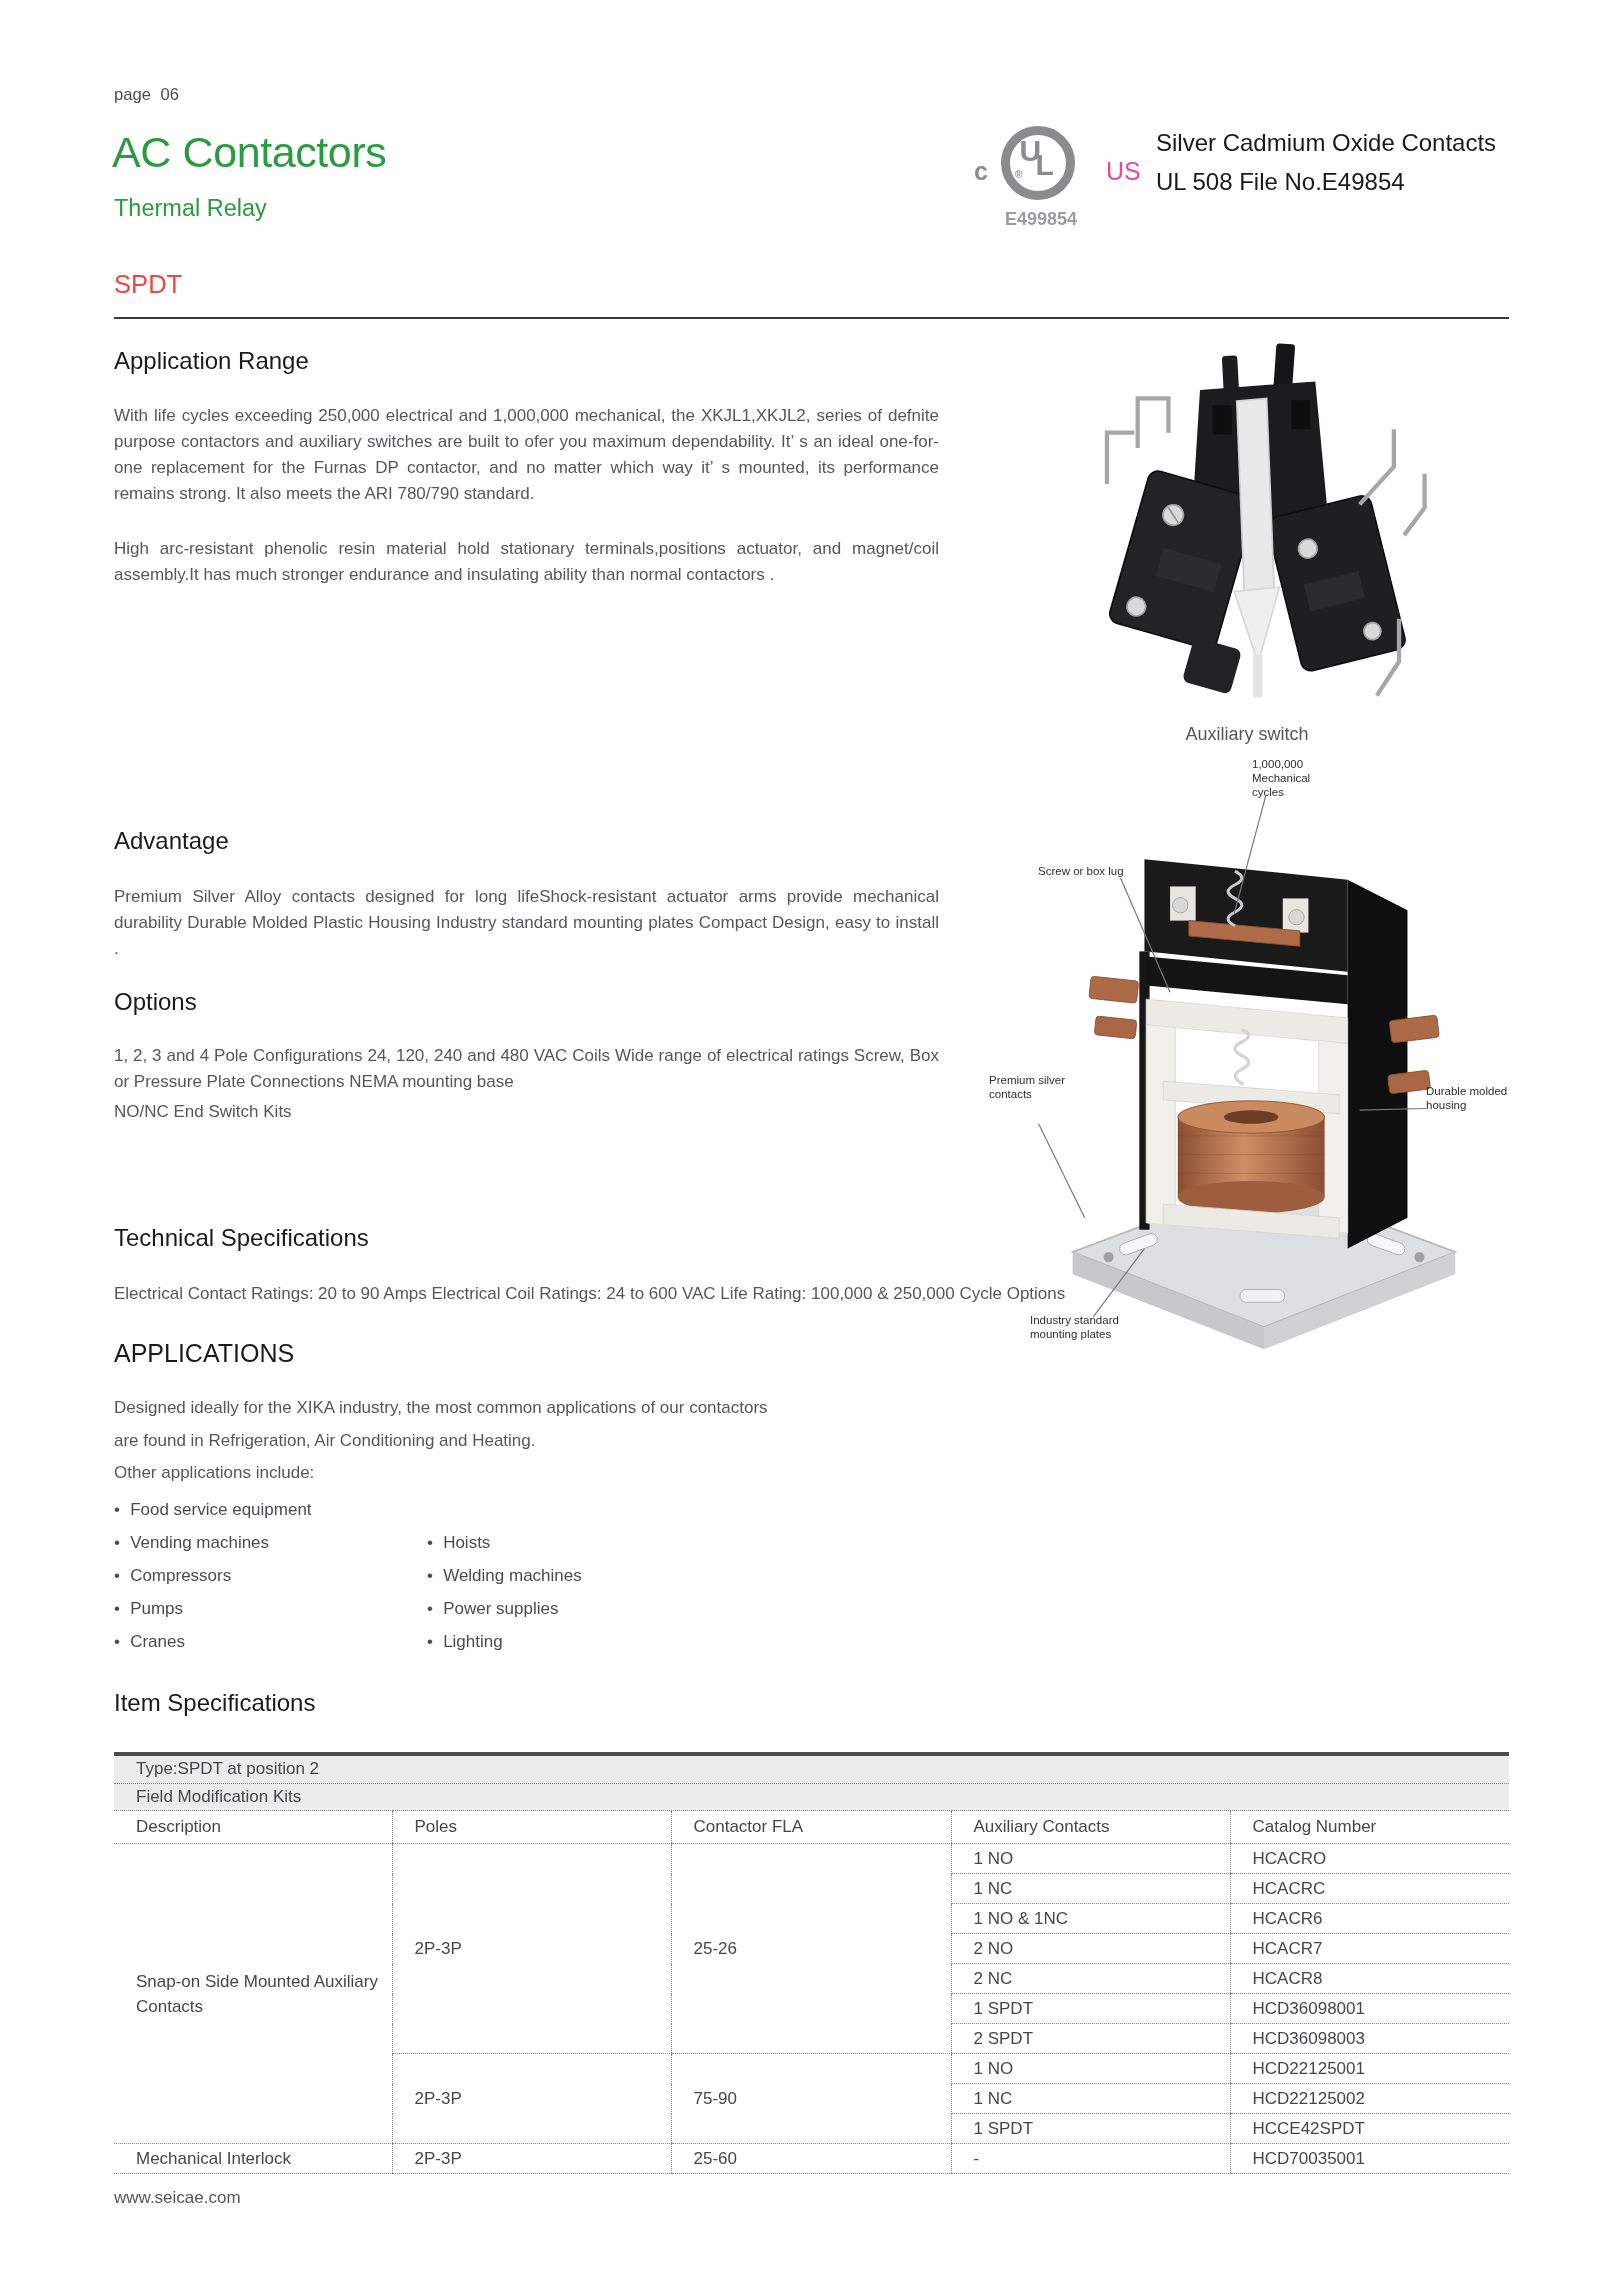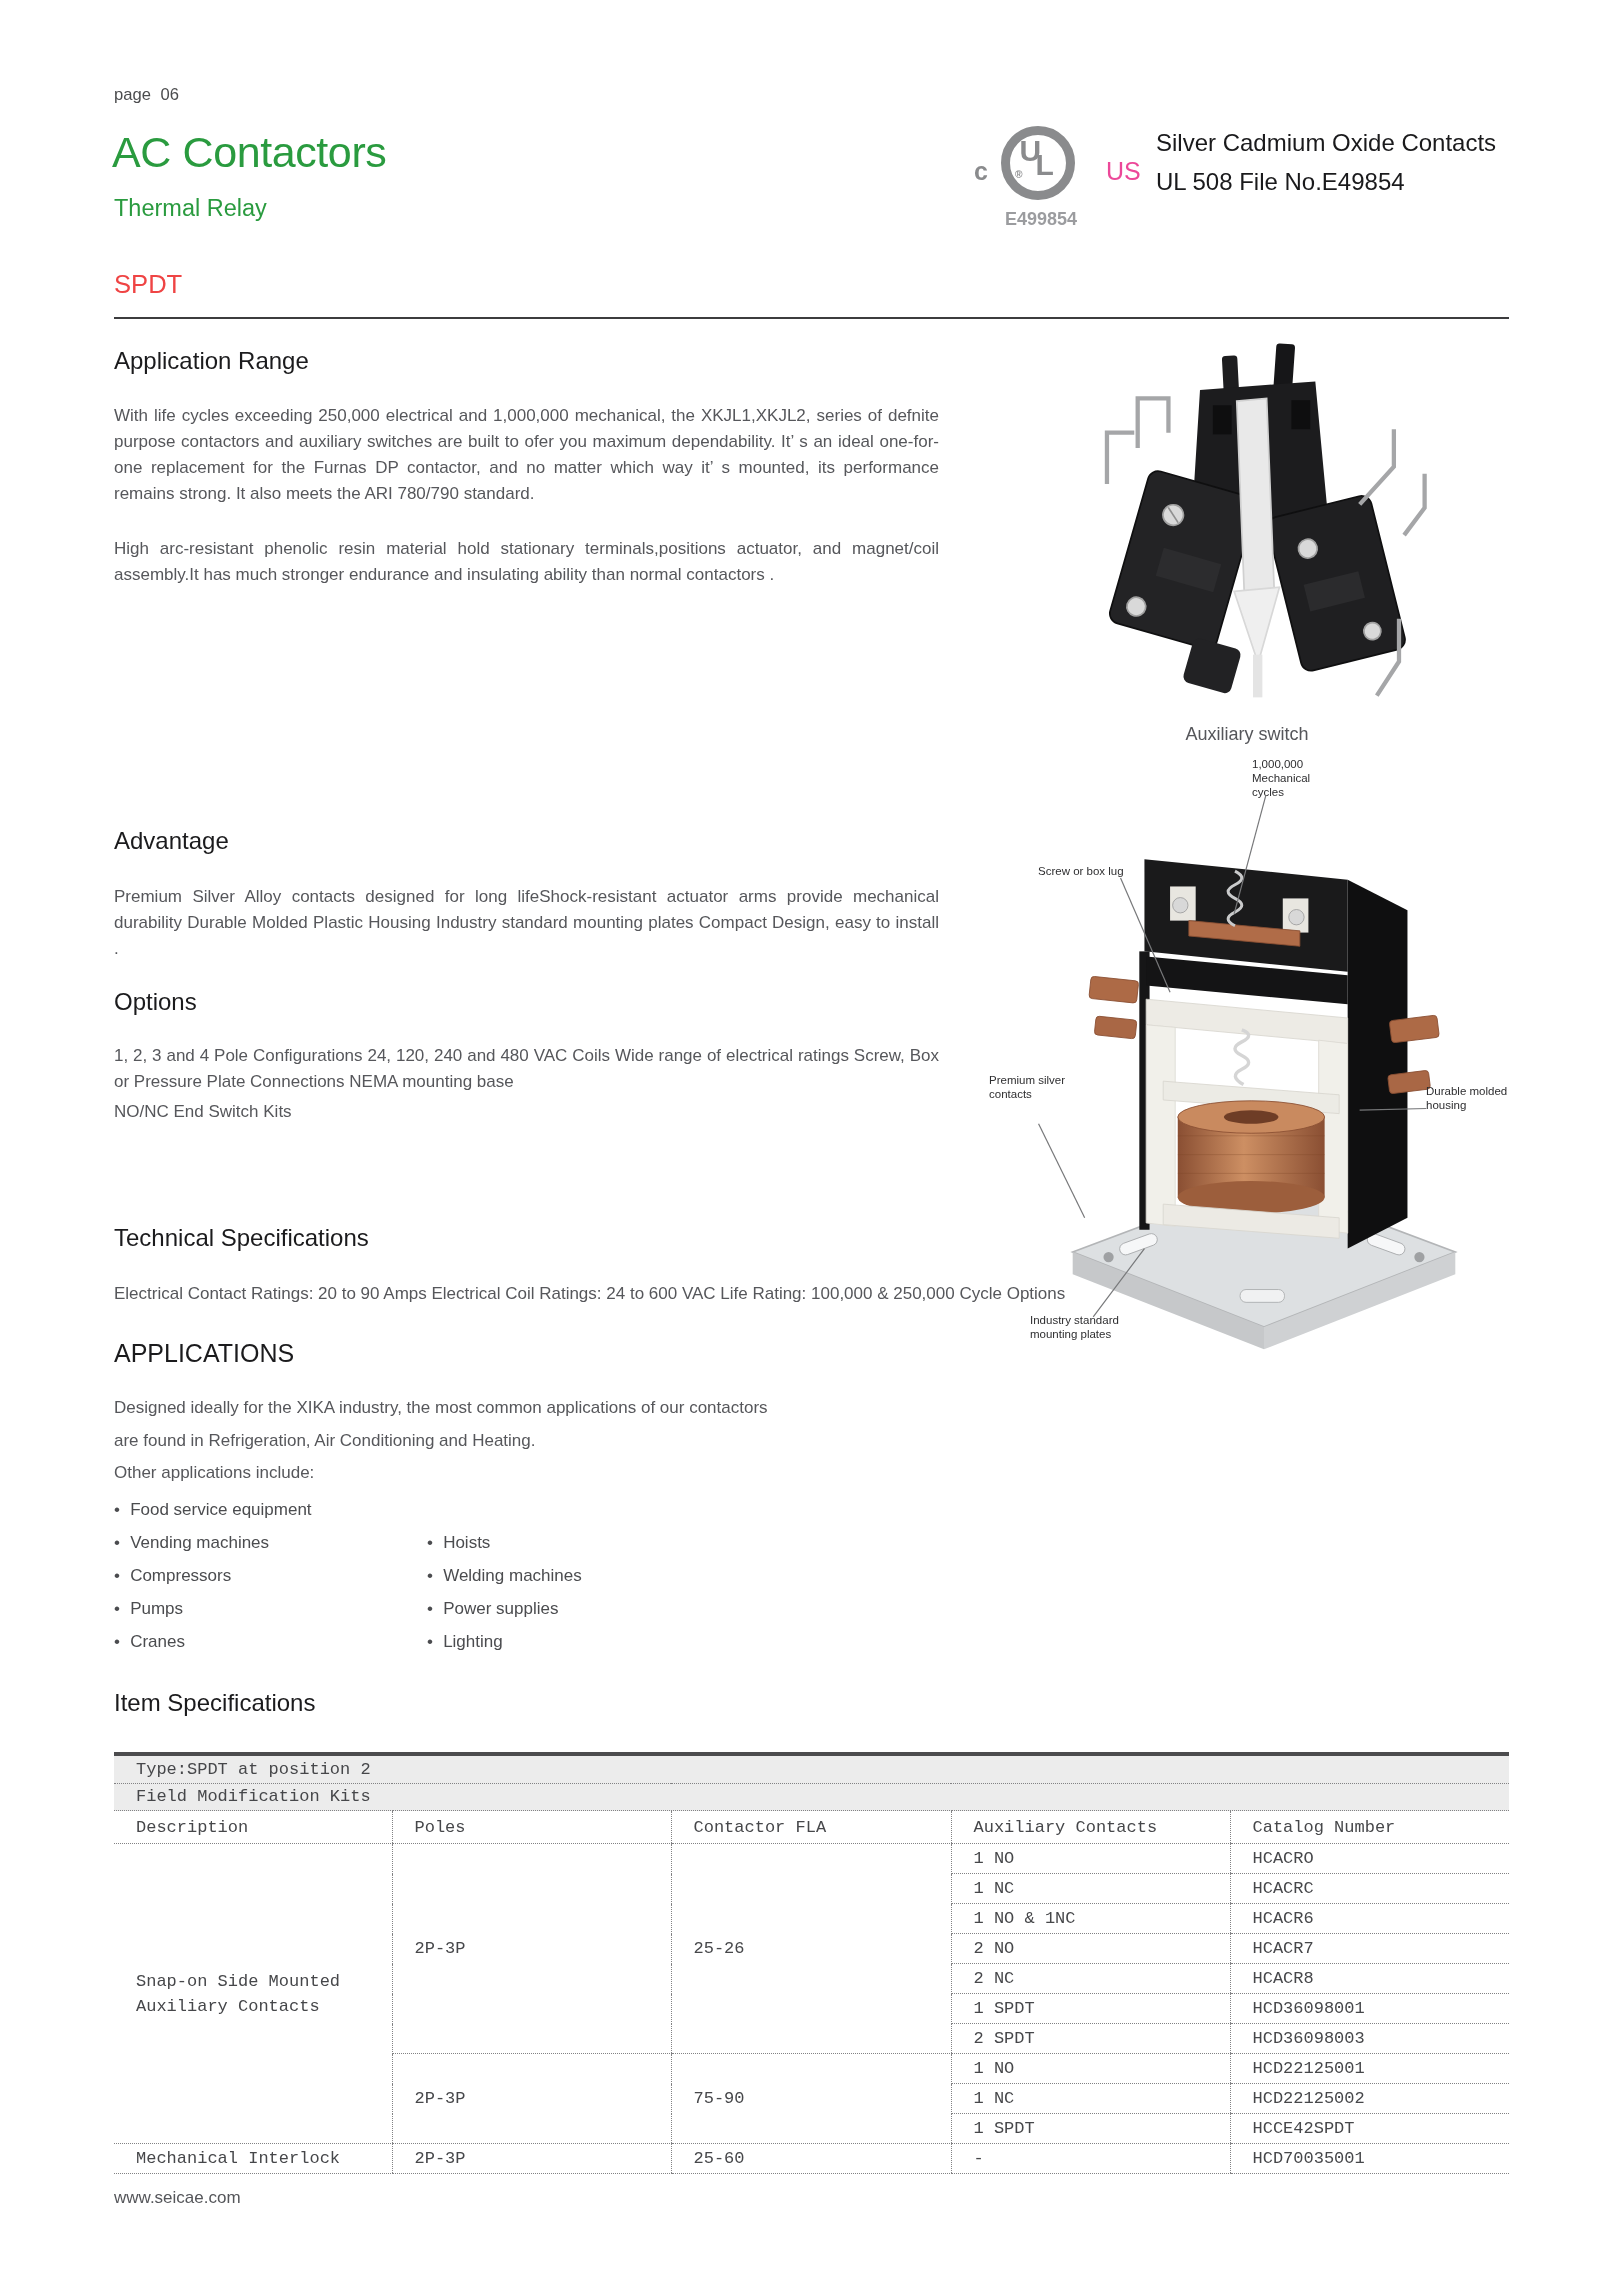--- a/index.html
+++ b/index.html
@@ -24,21 +24,21 @@
   .line{font-size:17px;color:#56575b;}
   .bullets{font-size:17px;line-height:33px;color:#4b4c4f;}
   .bullets .b{margin-right:10.2px;}
   .caption{left:1059px;top:724px;width:376px;text-align:center;font-size:18px;color:#55565a;}
   .fig{overflow:visible;}
   .co-label{position:absolute;font-size:11.5px;line-height:14px;color:#2e2e30;white-space:pre-line;}
   .footer{left:114px;top:2188px;font-size:17px;color:#55565a;}
   .spec-table{position:absolute;left:114px;top:1752px;width:1395px;border-collapse:collapse;
               border-top:4.3px solid #4c4c4e;table-layout:fixed;font-size:17px;color:#46474a;}
   .spec-table td{border-bottom:0.9px dotted #828284;padding:0 6.8px 0 22px;height:29px;
-                 vertical-align:middle;white-space:nowrap;font-weight:normal;font-family:Liberation Mono, monospace;}
+                 vertical-align:middle;white-space:nowrap;font-weight:normal;}
   .spec-table td.cl{border-left:0.9px dotted #828284;}
   .spec-table tr.band td{background:#ececec;height:26.5px;}
   .spec-table tr.head td{height:32px;}
   .spec-table td.desc{white-space:normal;line-height:25px;}
 </style>
 </head>
 <body>
 
 <div class="page">
 

